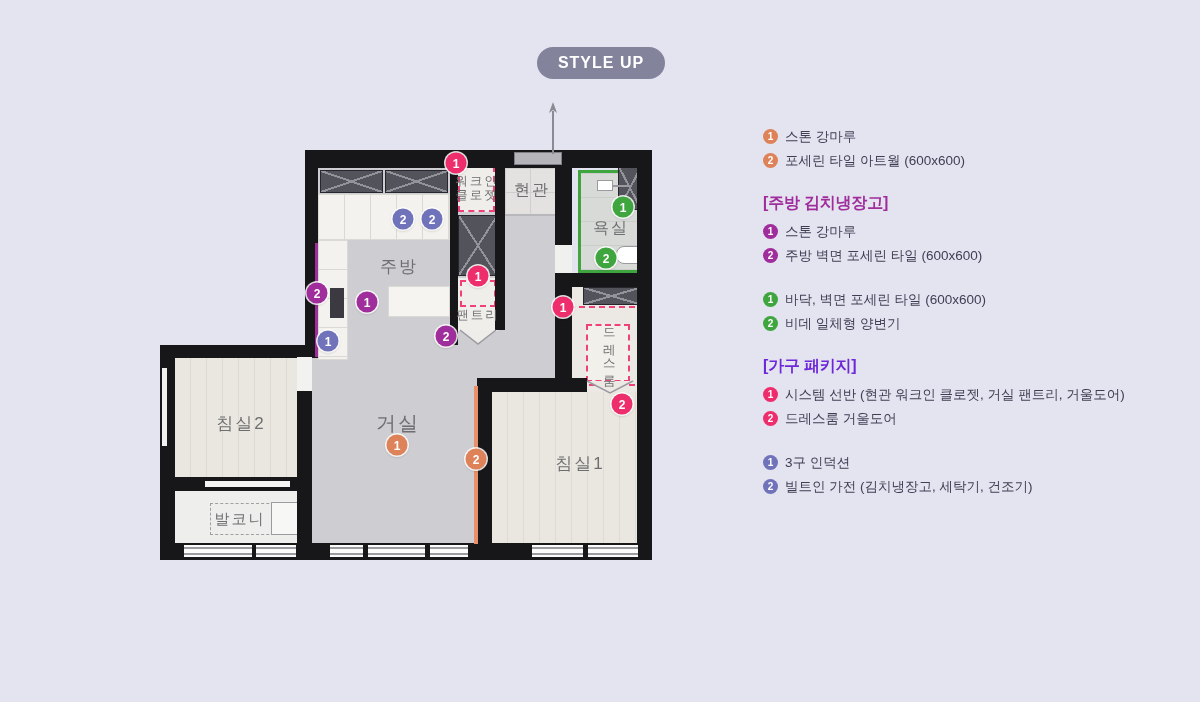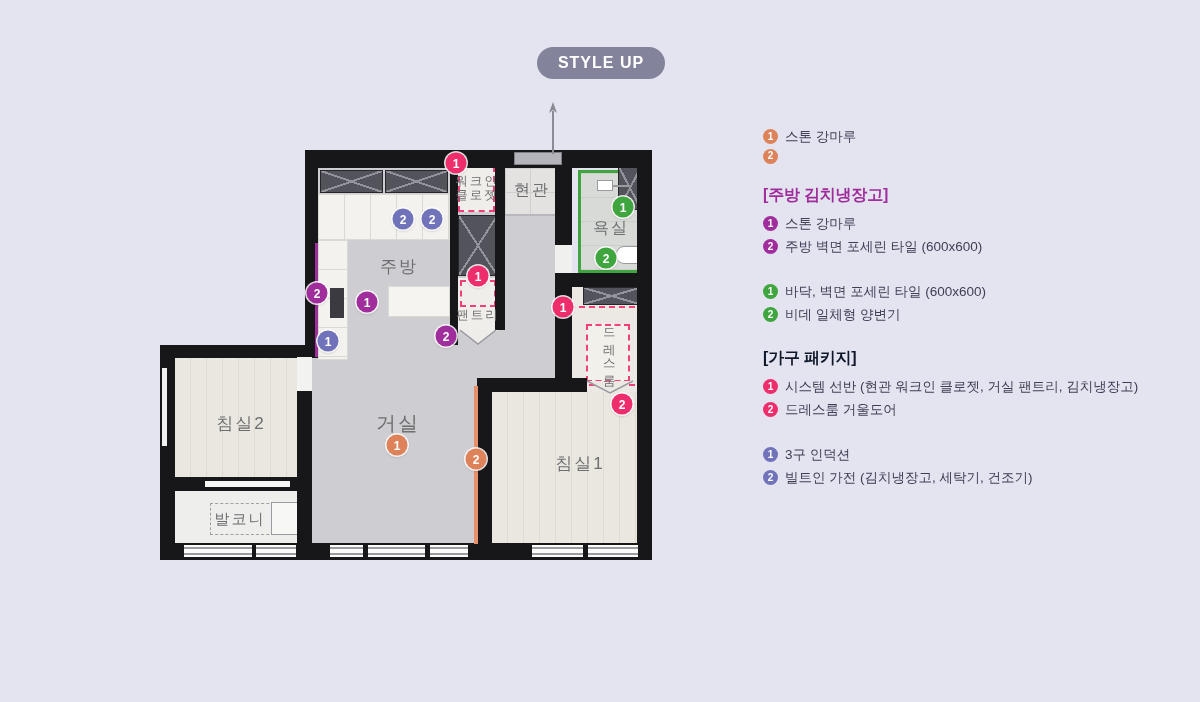--- a/index.html
+++ b/index.html
@@ -176,20 +176,21 @@
 <div id="legend">
     <div class="lg-sec">
     </div>
     <div class="lg-sec">
       <div class="lg-item">
         <div class="lg-badge" style="background: rgb(222, 130, 89);">1</div>
         <div style="display: inline;">스톤 강마루</div>
       </div>
       <div class="lg-item">
         <div class="lg-badge" style="background: rgb(222, 130, 89);">2</div>
+        <div style="display: inline;">포세린 타일 아트월 (600x600)</div>
       </div>
     </div>
     <div class="lg-sec">
       <div class="lg-title" style="color: rgb(160, 45, 156);">[주방 김치냉장고]</div>
       <div class="lg-item">
         <div class="lg-badge" style="background: rgb(160, 45, 156);">1</div>
         <div style="display: inline;">스톤 강마루</div>
       </div>
       <div class="lg-item">
         <div class="lg-badge" style="background: rgb(160, 45, 156);">2</div>
@@ -200,24 +201,24 @@
       <div class="lg-item">
         <div class="lg-badge" style="background: rgb(63, 166, 63);">1</div>
         <div style="display: inline;">바닥, 벽면 포세린 타일 (600x600)</div>
       </div>
       <div class="lg-item">
         <div class="lg-badge" style="background: rgb(63, 166, 63);">2</div>
         <div style="display: inline;">비데 일체형 양변기</div>
       </div>
     </div>
     <div class="lg-sec">
-      <div class="lg-title" style="color: #0f172a;">[가구 패키지]</div>
+      <div class="lg-title" style="color: #6d28d9;">[가구 패키지]</div>
       <div class="lg-item">
         <div class="lg-badge" style="background: rgb(238, 46, 108);">1</div>
-        <div style="display: inline;">시스템 선반 (현관 워크인 클로젯, 거실 팬트리, 김치냉장고)</div>
+        <div style="display: inline;">시스템 선반 (현관 워크인 클로젯, 거실 팬트리, 거울도어)</div>
       </div>
       <div class="lg-item">
         <div class="lg-badge" style="background: rgb(238, 46, 108);">2</div>
         <div style="display: inline;">드레스룸 거울도어</div>
       </div>
     </div>
     <div class="lg-sec">
       <div class="lg-item">
         <div class="lg-badge" style="background: rgb(112, 115, 185);">1</div>
         <div style="display: inline;">3구 인덕션</div>

